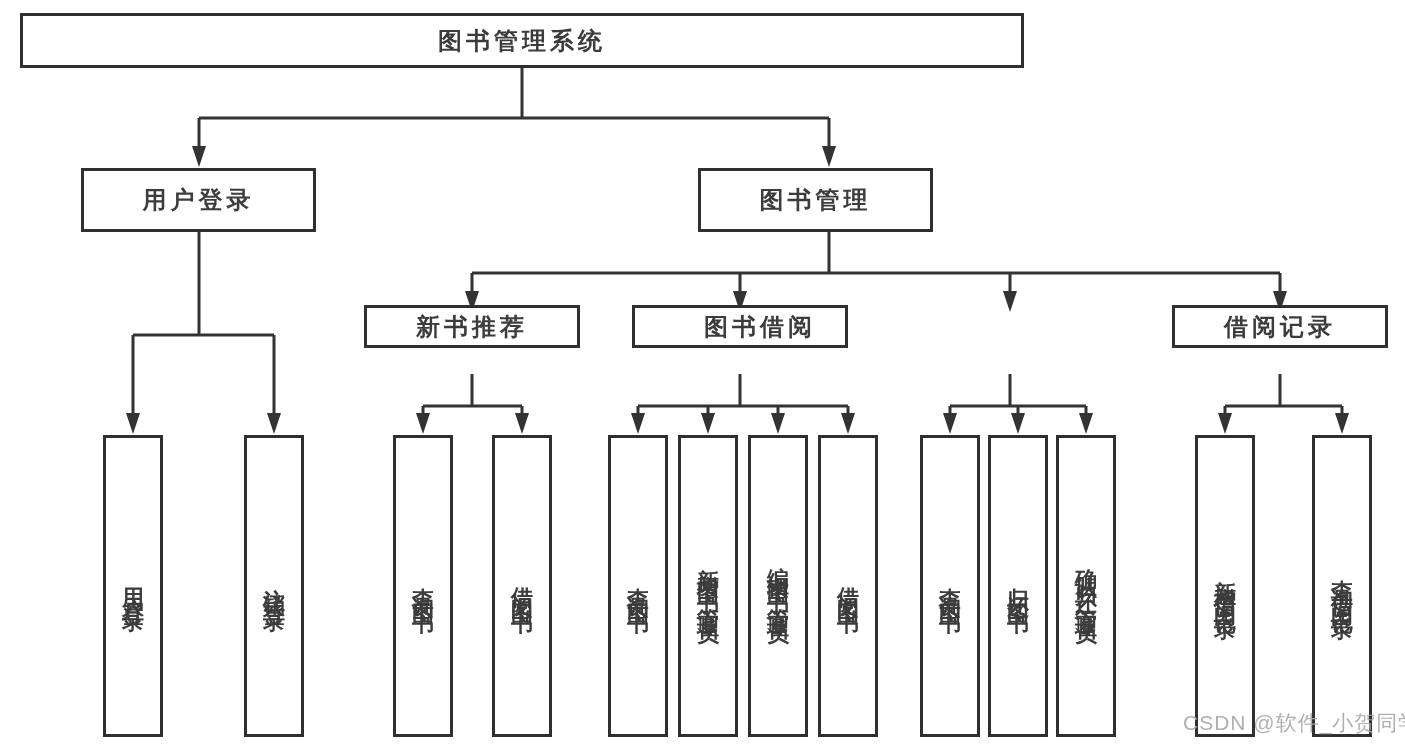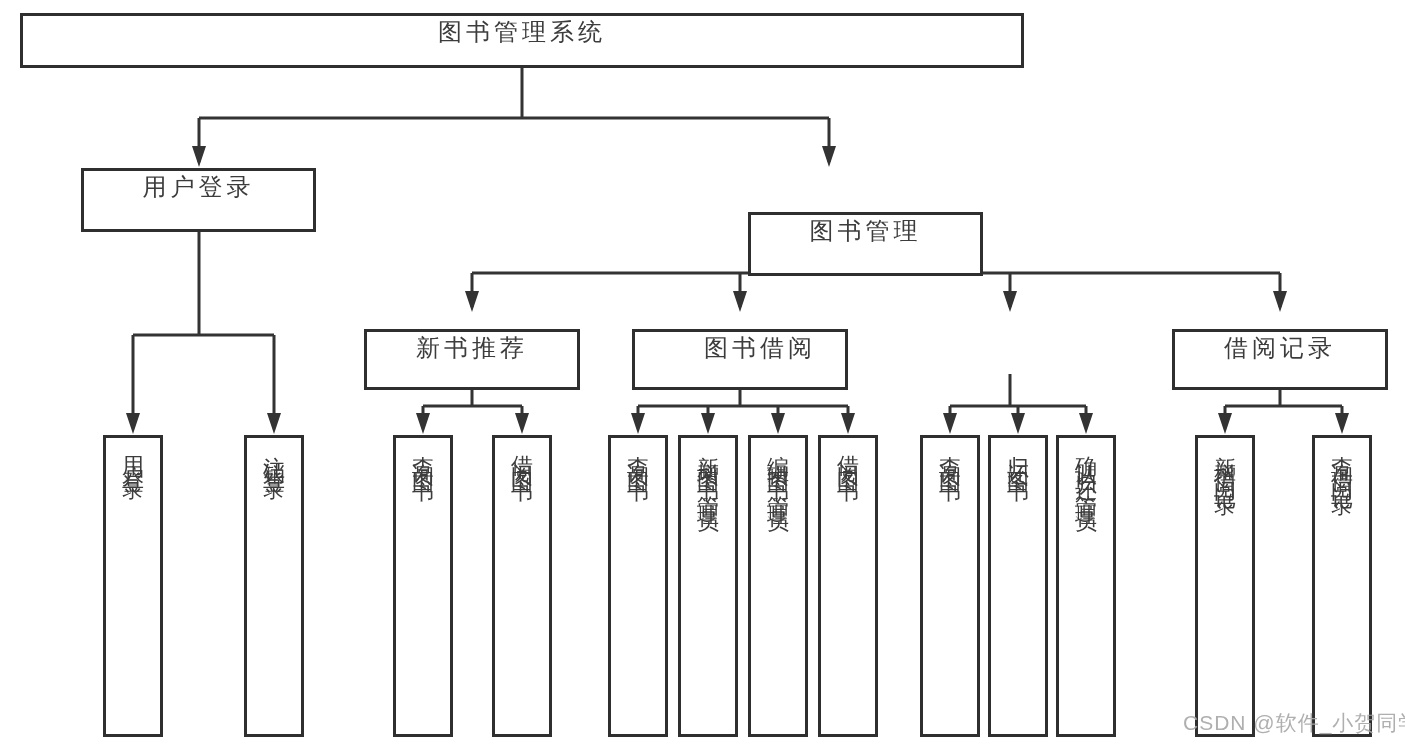--- a/index.html
+++ b/index.html
@@ -21,34 +21,35 @@
     top: 0;
     width: 1405px;
     height: 747px;
   }
   .node {
     position: absolute;
     box-sizing: border-box;
     background: #ffffff;
     border: 3px solid #2f2f2f;
     display: flex;
-    align-items: flex-start;
+    align-items: center;
     justify-content: center;
     color: #3c3c3c;
+    font-weight: bold;
   }
   .hbox {
     font-size: 24px;
     letter-spacing: 4px;
     white-space: nowrap;
   }
   .root-box   { left: 20px;   top: 13px;  width: 1004px; height: 55px; }
   .l2-box     { top: 168px;   width: 235px; height: 64px; }
   .l2-0       { left: 81px; }
-  .l2-1       { left: 748px; margin-top: 44px; }
-  .l3-box     { top: 329px;   width: 216px; height: 61px; }
+  .l2-1       { left: 698px; }
+  .l3-box     { top: 305px;   width: 216px; height: 43px; }
   .l3-0       { left: 364px; }
   .l3-1       { left: 632px; padding-left: 40px; }
   .l3-2       { left: 902px; }
   .l3-3       { left: 1172px; }
   .leaf {
     top: 435px;
     width: 60px;
     height: 302px;
     overflow: hidden;
   }

